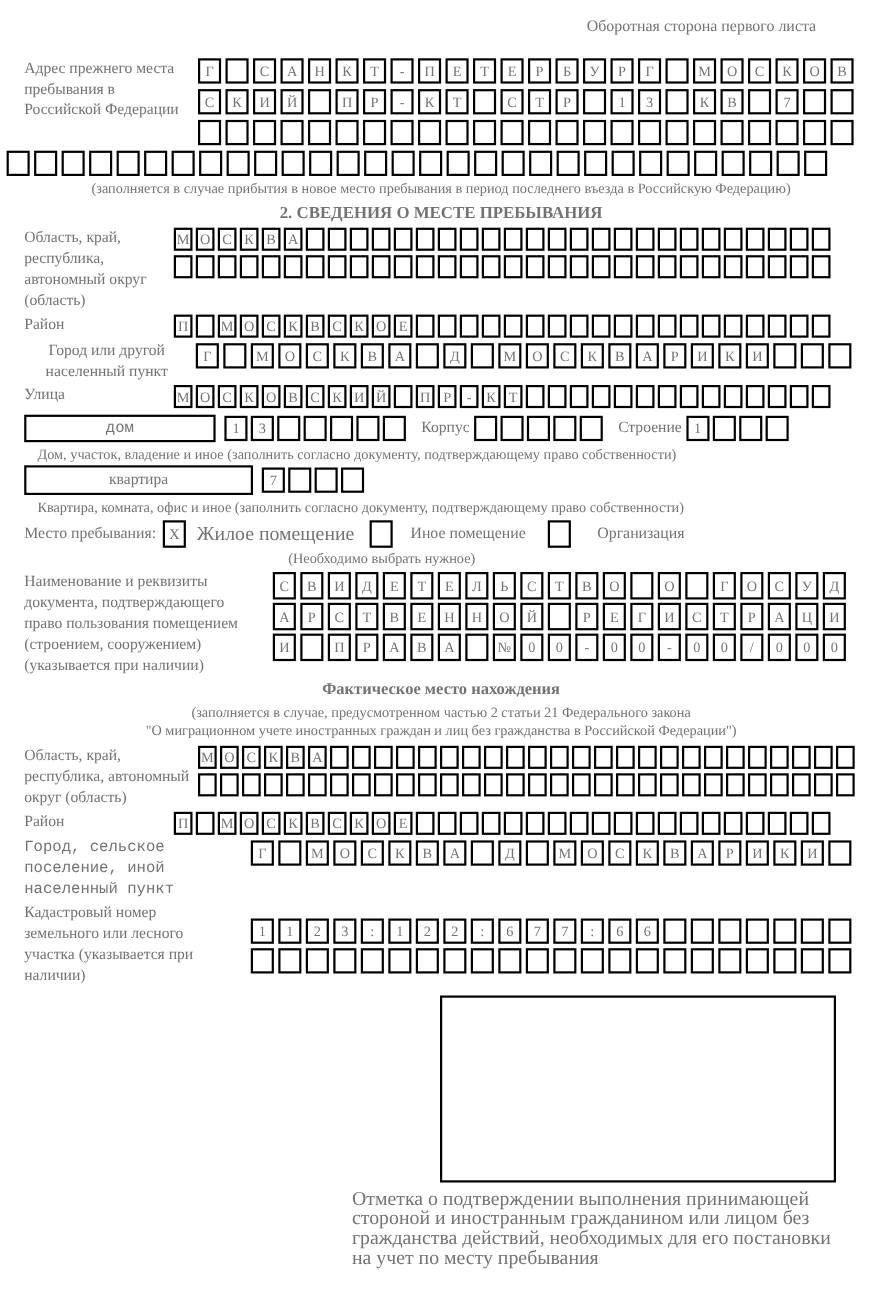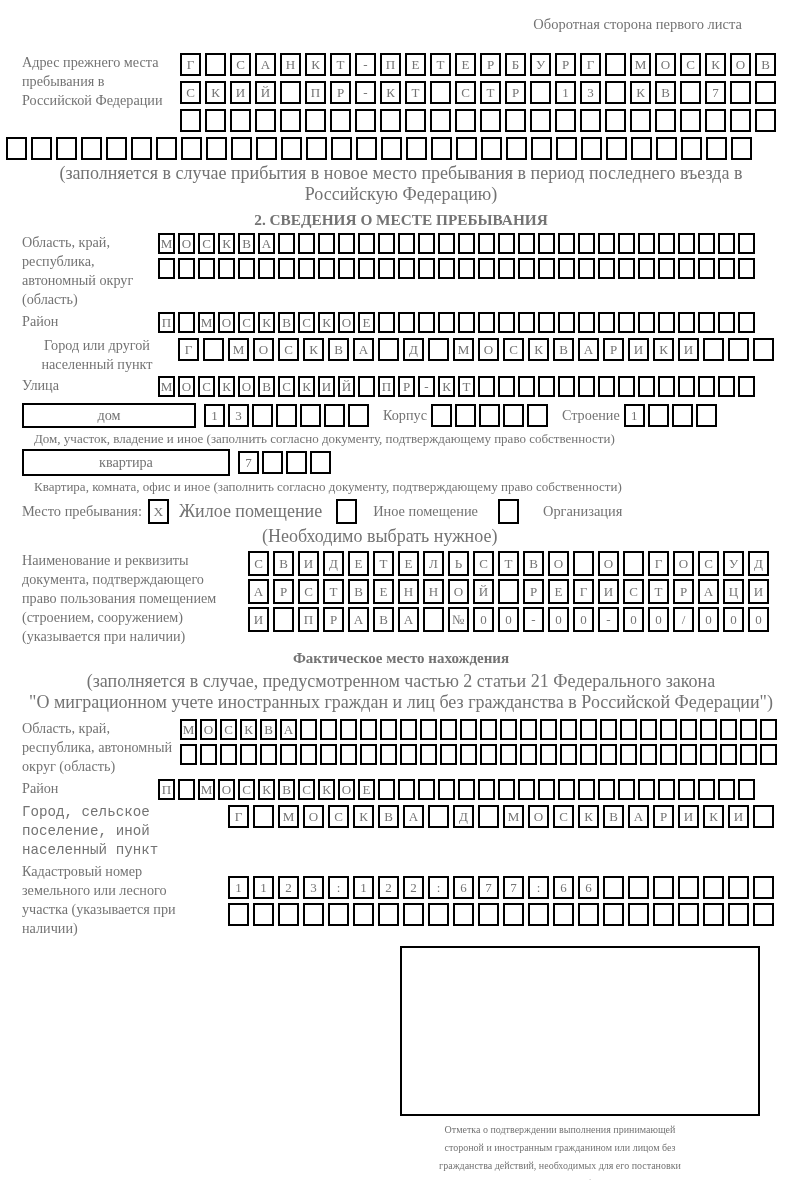--- a/index.html
+++ b/index.html
@@ -20,28 +20,28 @@
   .cells{display:flex;}
   .cell{
     box-sizing:content-box;border:2px solid #000;display:flex;align-items:center;justify-content:center;
     font-size:13px;line-height:1;background:#fff;flex:none;
   }
   .lg .cell{width:17px;height:19px;margin-right:4px;}
   .sm .cell{width:13px;height:17px;margin-right:3px;}
   .doc .cell{width:17px;height:21px;margin-right:4px;}
   .tight .cell{width:17px;height:19px;margin-right:3px;}
   .cells .cell:last-child{margin-right:0;}
-  .note{font-size:18px;}
+  .note{font-size:13px;}
   .center{text-align:center;}
   .sect-title{text-align:center;font-weight:bold;font-size:15.3px;margin:6px 0 4px 0;}
   .wide-box{border:2px solid #000;display:flex;align-items:center;justify-content:center;font-size:14.2px;flex:none;}
   .cb{box-sizing:content-box;width:17px;height:21px;border:2px solid #000;display:flex;align-items:center;justify-content:center;font-size:13.5px;flex:none;}
   .caption{font-size:13px;margin:3px 0 2px 12px;}
   .stamp-box{border:2px solid #000;width:356px;height:166px;margin:8px 0 0 378px;}
-  .stamp-caption{width:480px;margin:5px 0 0 298px;text-align:center;font-size:10px;line-height:18px;}
+  .stamp-caption{width:480px;margin:5px 0 0 298px;font-size:18px;line-height:18px;}
 </style>
 </head>
 <body>
 
 <div class="page">
 
   <div class="hdr-note">Оборотная сторона первого листа</div>
 
   <div class="flexrow" style="margin-top:20px;">
     <div class="lbl w150">Адрес прежнего места пребывания в Российской Федерации</div>
@@ -328,21 +328,21 @@
         <div class="cell"></div>
         <div class="cell"></div>
         <div class="cell"></div>
         <div class="cell"></div>
         <div class="cell"></div>
         <div class="cell"></div>
       </div>
   </div>
 
   <div class="flexrow" style="margin-top:6px;align-items:center;">
-    <div class="wide-box" style="width:170px;height:21px;">дом</div>
+    <div class="wide-box" style="width:170px;height:21px;font-family:Liberation Mono, monospace;">дом</div>
     <div class="cells tight" style="margin-left:8px;">
         <div class="cell">1</div>
         <div class="cell">3</div>
         <div class="cell"></div>
         <div class="cell"></div>
         <div class="cell"></div>
         <div class="cell"></div>
         <div class="cell"></div>
       </div>
     <div class="lbl" style="margin-left:14px;">Корпус</div>

